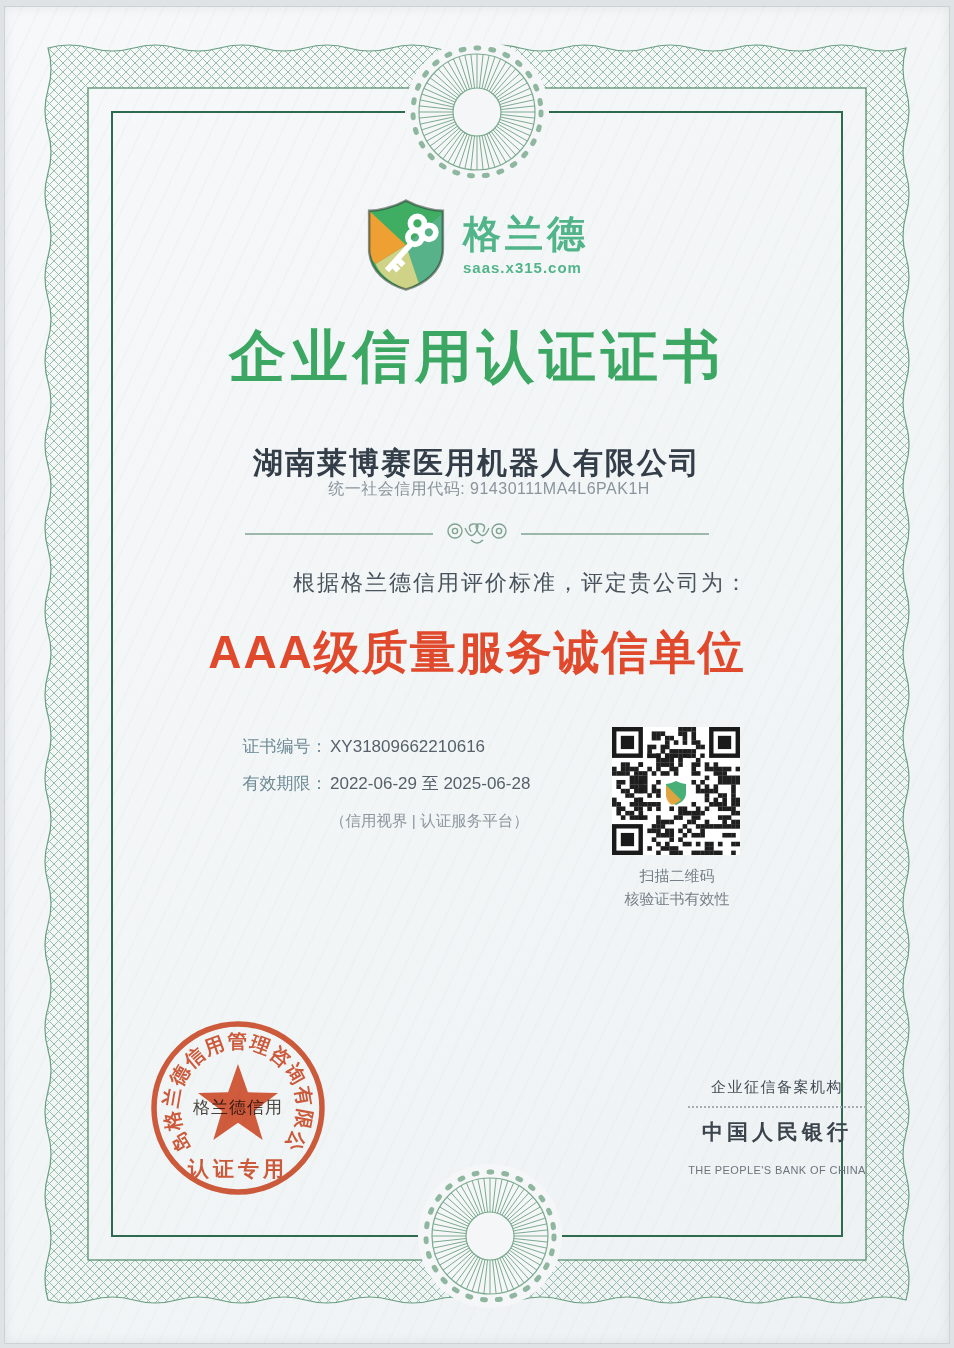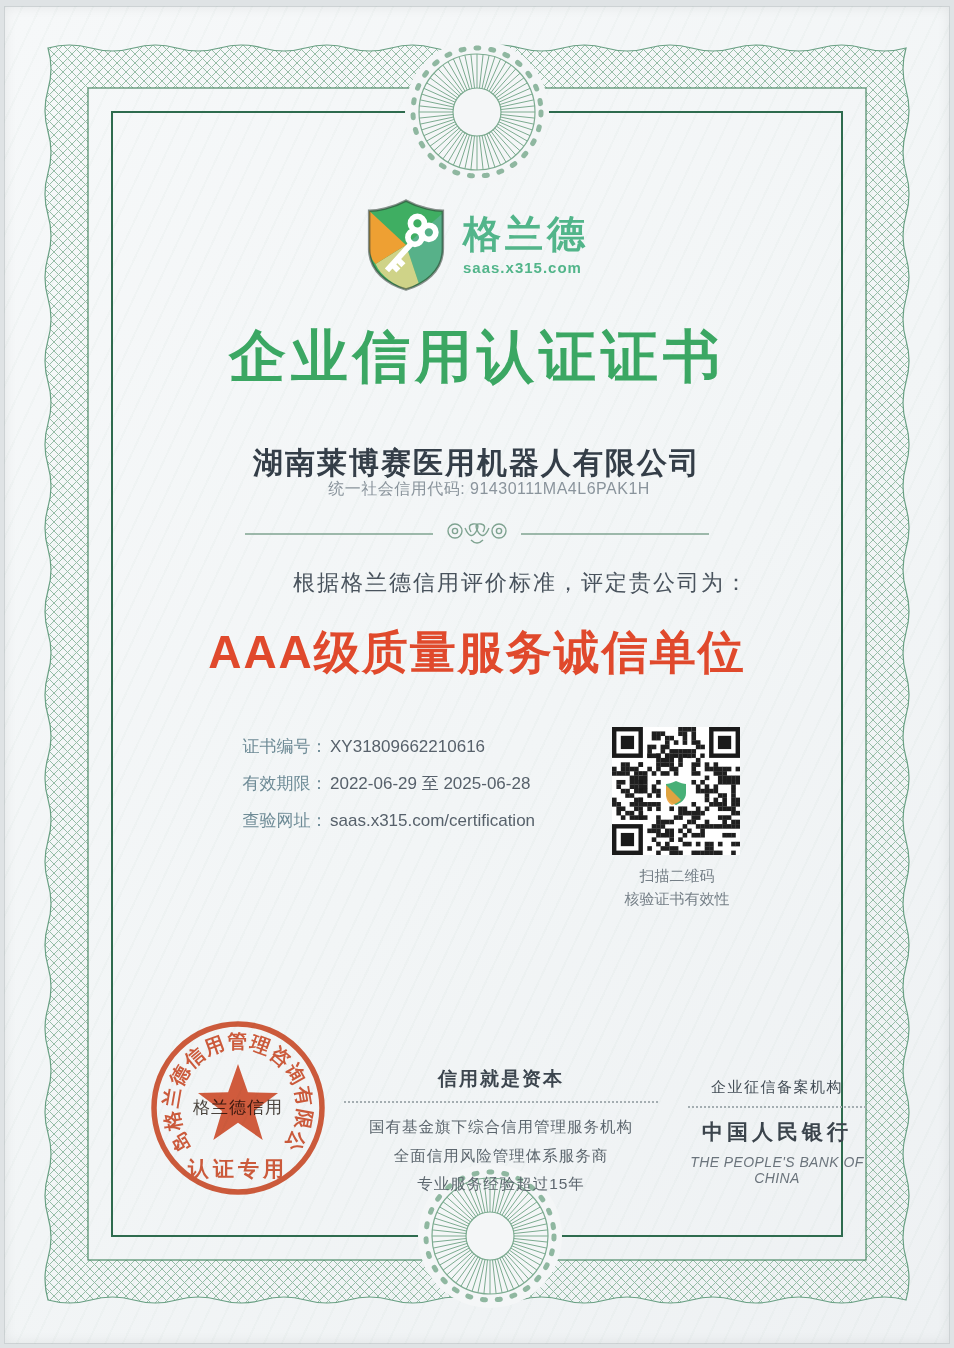--- a/index.html
+++ b/index.html
@@ -37,21 +37,21 @@
               color:#757f87;line-height:23px;}
   
   #footer-center{top:1066px;left:344px;width:314px;text-align:center;}
   #slogan{font-size:19px;font-weight:700;color:#3c454e;letter-spacing:2px;}
   .dotted{border-bottom:2px dotted #a4adb1;height:0;margin:9px 0 10px;}
   #footer-lines{font-size:15.5px;color:#5c666e;line-height:28.5px;letter-spacing:1px;}
   #footer-right{top:1078px;left:688px;width:178px;text-align:center;}
   #fr-heading{font-size:15px;color:#444e57;letter-spacing:1.5px;}
   #bank-cn{font-family:"DejaVu Serif",serif;font-size:21px;font-weight:700;color:#3b444c;
            letter-spacing:4px;margin-top:2px;}
-  #bank-en{font-size:14px;color:#6b747c;letter-spacing:.4px;margin-top:8px;font-style:italic;}
+  #bank-en{font-size:11px;color:#6b747c;letter-spacing:.4px;margin-top:18px;}
   
   #seal-center-text{top:1096px;left:163px;width:150px;text-align:center;font-size:17px;
                     color:#4a443e;letter-spacing:1px;z-index:2;}
   #seal-svg{left:138px;top:1008px;mix-blend-mode:multiply;opacity:.92;z-index:3;}
 </style>
 </head>
 <body>
 
 <div id="stage">
   <div id="paper"></div>
@@ -123,24 +123,21 @@
 
   <div id="details" class="abs">
     <div class="drow">
       <span class="dlabel">证书编号：</span>
       <span class="dvalue">XY31809662210616</span>
     </div>
     <div class="drow">
       <span class="dlabel">有效期限：</span>
       <span class="dvalue">2022-06-29 至 2025-06-28</span>
     </div>
-    <div class="drow">
-      <span class="dlabel">查验网址：</span>
-      <span class="dvalue">saas.x315.com/certification</span>
-    </div>
+    <div id="detail-note">（信用视界 | 认证服务平台）</div>
   </div>
 
   <svg id="qr-svg" class="abs" width="128" height="128">
     <rect width="128" height="128" fill="#ffffff"></rect>
     <g id="qr-g">
         <rect x="66.21" y="0.00" width="4.613793103448276" height="4.613793103448276" fill="#1f1f1f"></rect>
         <rect x="70.62" y="0.00" width="4.613793103448276" height="4.613793103448276" fill="#1f1f1f"></rect>
         <rect x="75.03" y="0.00" width="4.613793103448276" height="4.613793103448276" fill="#1f1f1f"></rect>
         <rect x="79.45" y="0.00" width="4.613793103448276" height="4.613793103448276" fill="#1f1f1f"></rect>
         <rect x="39.72" y="4.41" width="4.613793103448276" height="4.613793103448276" fill="#1f1f1f"></rect>
@@ -450,29 +447,20 @@
         <rect x="52" y="52" width="24" height="24" fill="#ffffff"></rect>
         <path d="M64,54c-4,2-8,3-10,3v9c0,7,6,10,10,12c4-2,10-5,10-12v-9c-2,0-6-1-10-3z" fill="#48b077"></path>
         <path d="M54,58l15,15c-2,2-6,4-9,5c-4-2-6-6-6-11z" fill="#f0a23a" opacity="0.9"></path>
       </g>
   </svg>
   <div id="qr-caption" class="abs">
     <div>扫描二维码</div>
     <div>核验证书有效性</div>
   </div>
 
-  <div id="footer-center" class="abs">
-    <div id="slogan">信用就是资本</div>
-    <div class="dotted"></div>
-    <div id="footer-lines">
-      <div>国有基金旗下综合信用管理服务机构</div>
-      <div>全面信用风险管理体系服务商</div>
-      <div>专业服务经验超过15年</div>
-    </div>
-  </div>
 
   <div id="footer-right" class="abs">
     <div id="fr-heading">企业征信备案机构</div>
     <div class="dotted"></div>
     <div id="bank-cn">中国人民银行</div>
     <div id="bank-en">THE PEOPLE'S BANK OF CHINA</div>
   </div>
 
   <div id="seal-center-text" class="abs">格兰德信用</div>
 

